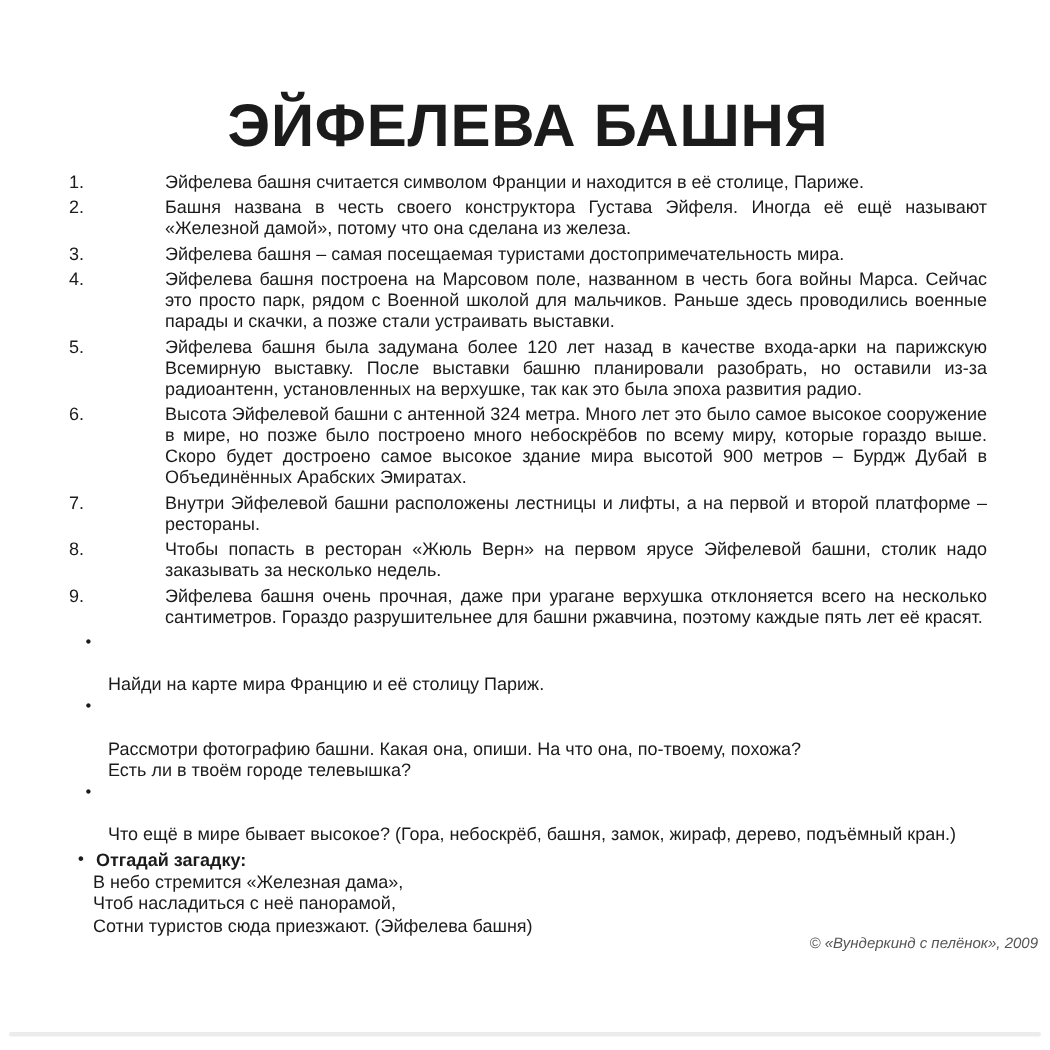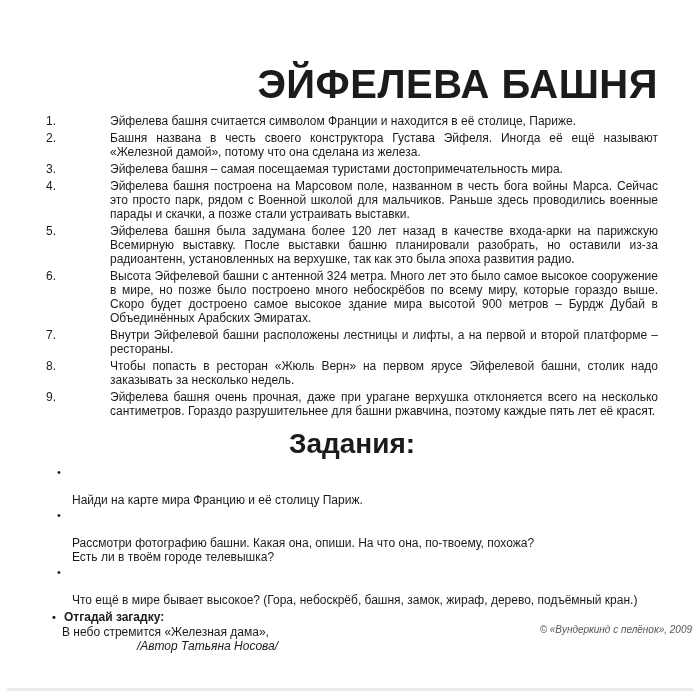--- a/index.html
+++ b/index.html
@@ -11,21 +11,21 @@
     position: relative;
     overflow: hidden;
   }
   .page {
     position: absolute; inset: 0;
     padding: 62px 42px 0 46px;
     box-sizing: border-box;
   }
   .title {
     margin: 0 0 8px 0;
-    text-align: right;
+    text-align: center;
     font-size: 40px;
     line-height: 44px;
     font-weight: bold;
     letter-spacing: 0.5px;
     white-space: nowrap;
   }
   .facts { margin: 0; }
   .fact {
     display: flex;
     font-size: 12px;
@@ -144,21 +144,20 @@
       <div class="fact">
         <span class="num">8.</span>
         <span class="fact-text">Чтобы попасть в ресторан «Жюль Верн» на первом ярусе Эйфелевой башни, столик надо заказывать за несколько недель.</span>
       </div>
       <div class="fact">
         <span class="num">9.</span>
         <span class="fact-text">Эйфелева башня очень прочная, даже при урагане верхушка отклоняется всего на несколько сантиметров. Гораздо разрушительнее для башни ржавчина, поэтому каждые пять лет её красят.</span>
       </div>
     </div>
 
-  <h2 class="tasks-heading">Задания:</h2>
 
   <div class="tasks" id="tasks">
       <div class="task">
         <span class="bullet">•</span>
         <span class="task-text">Найди на карте мира Францию и её столицу Париж.</span>
       </div>
       <div class="task">
         <span class="bullet">•</span>
         <span class="task-text">Рассмотри фотографию башни. Какая она, опиши. На что она, по-твоему, похожа?
 Есть ли в твоём городе телевышка?</span>
@@ -169,19 +168,20 @@
       </div>
     </div>
 
   <div class="riddle">
     <div class="riddle-label">
       <span class="bullet">•</span>
       <span>Отгадай загадку:</span>
     </div>
     <div class="riddle-lines" id="riddle-lines">
         <div class="riddle-line">В небо стремится «Железная дама»,</div>
+        <div class="riddle-line">Чтоб насладиться с неё панорамой,</div>
+        <div class="riddle-line">Сотни туристов сюда приезжают. (Эйфелева башня)</div>
       </div>
-    <div class="riddle-author">/Автор Татьяна Носова/</div>
   </div>
 
   <div class="copyright">© «Вундеркинд с пелёнок», 2009</div>
   <div class="scan-edge"></div>
 </div>
 
 </body></html>

